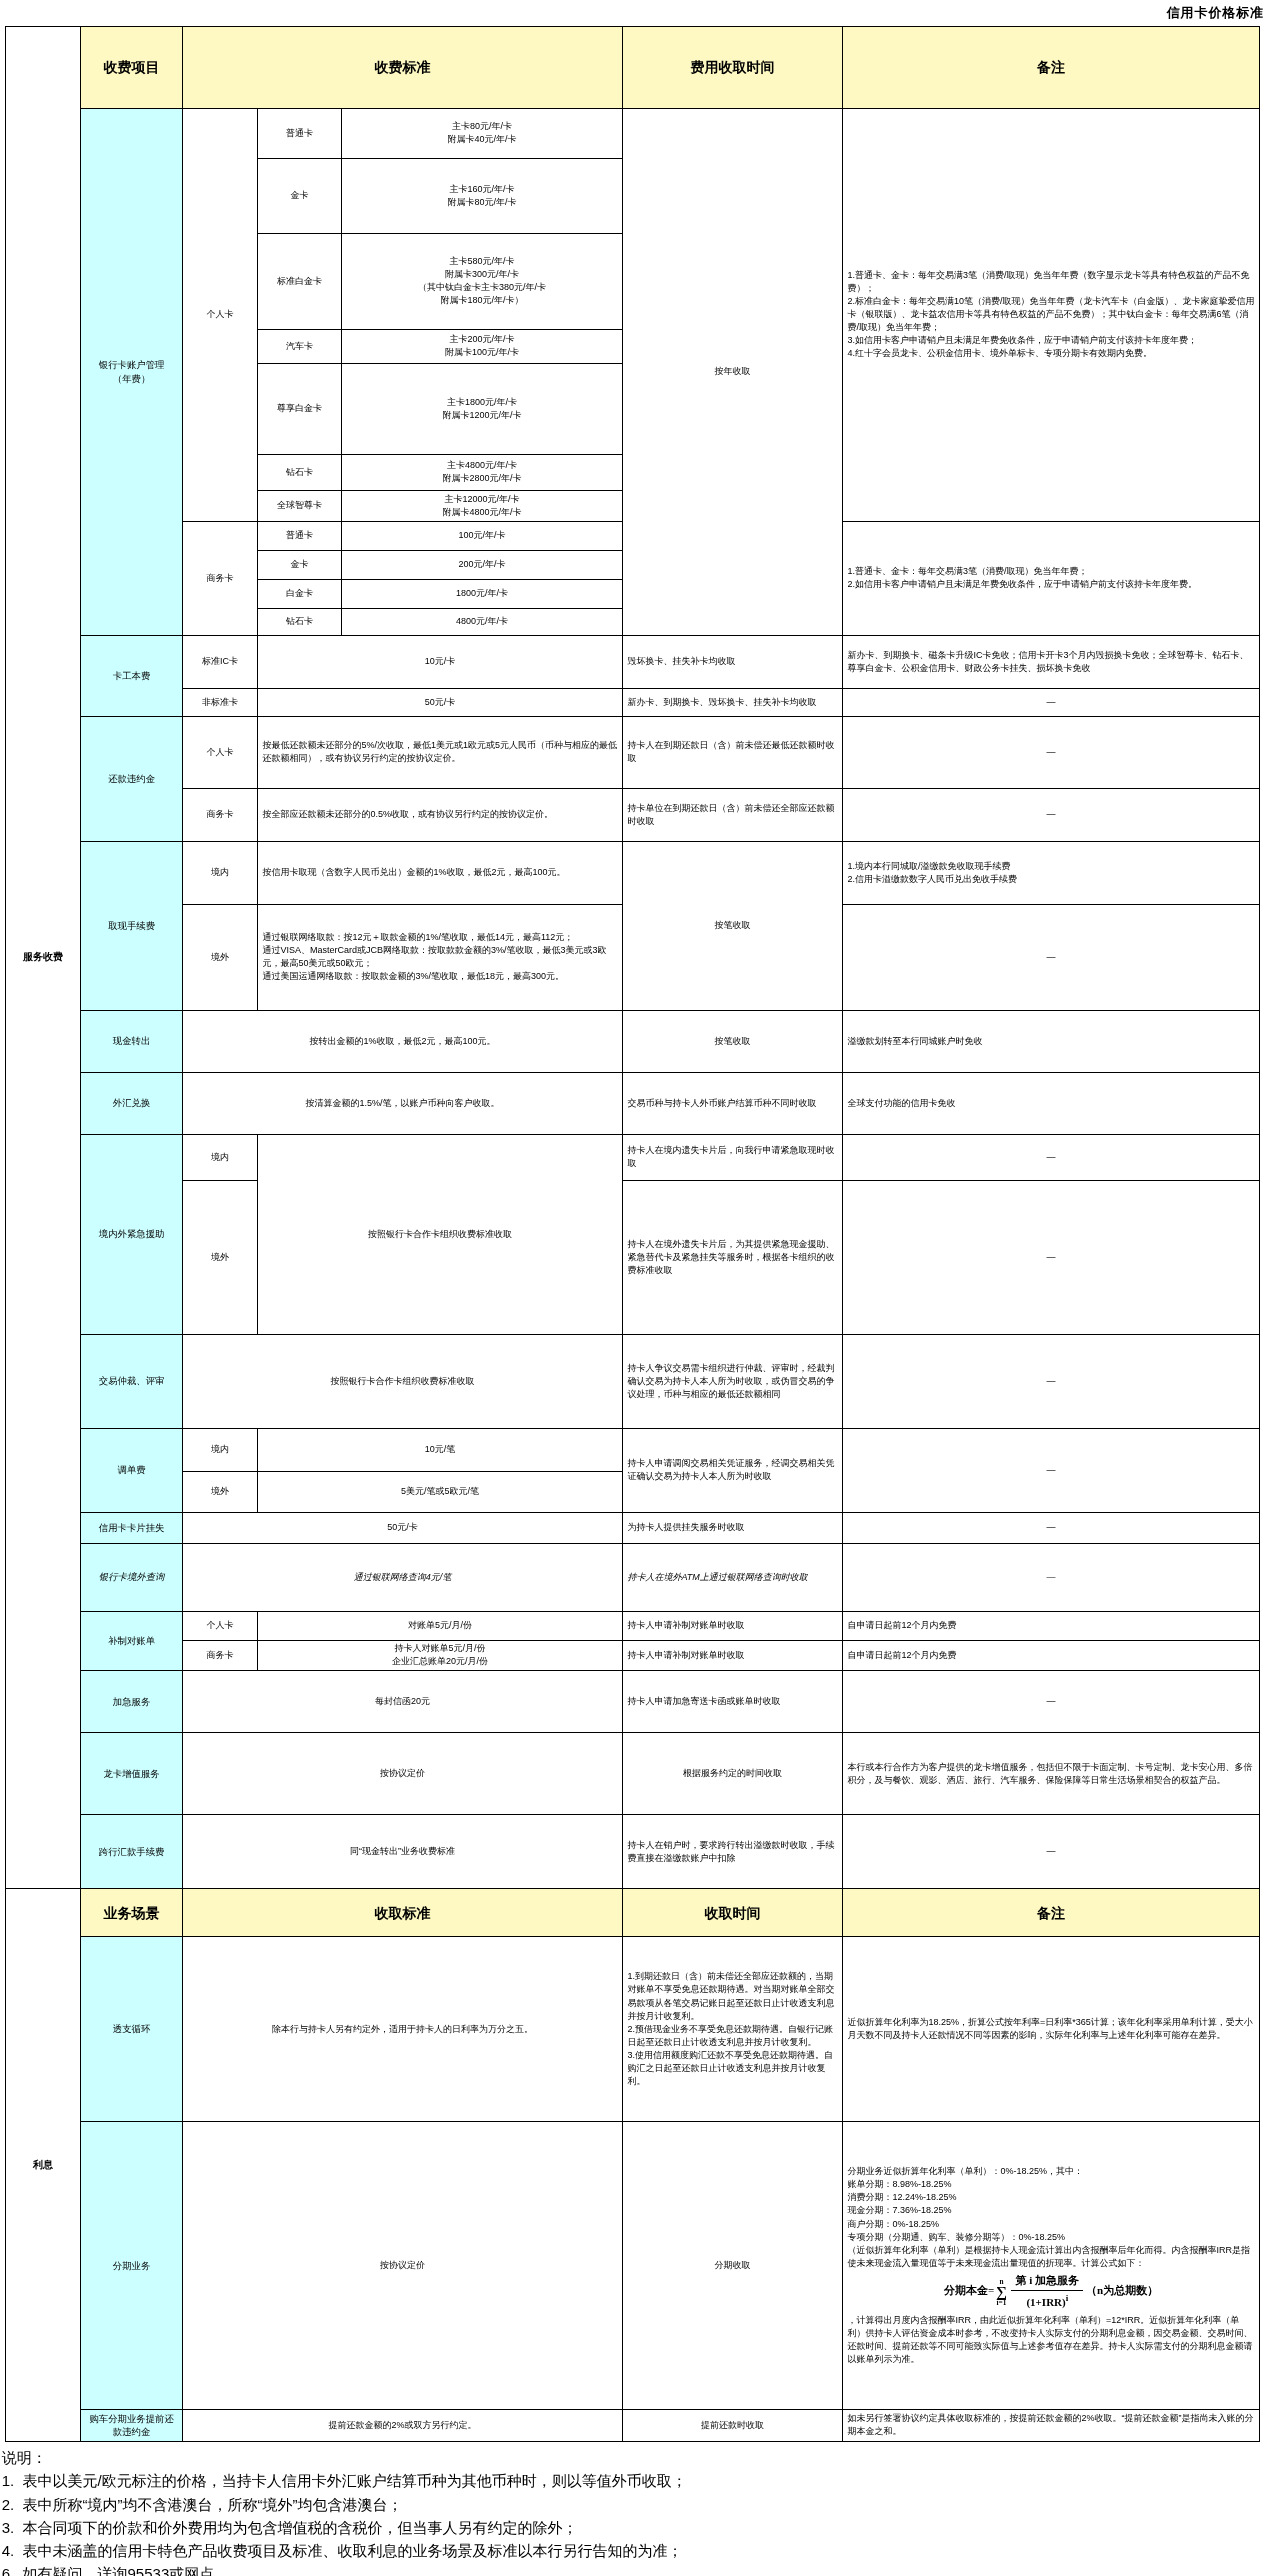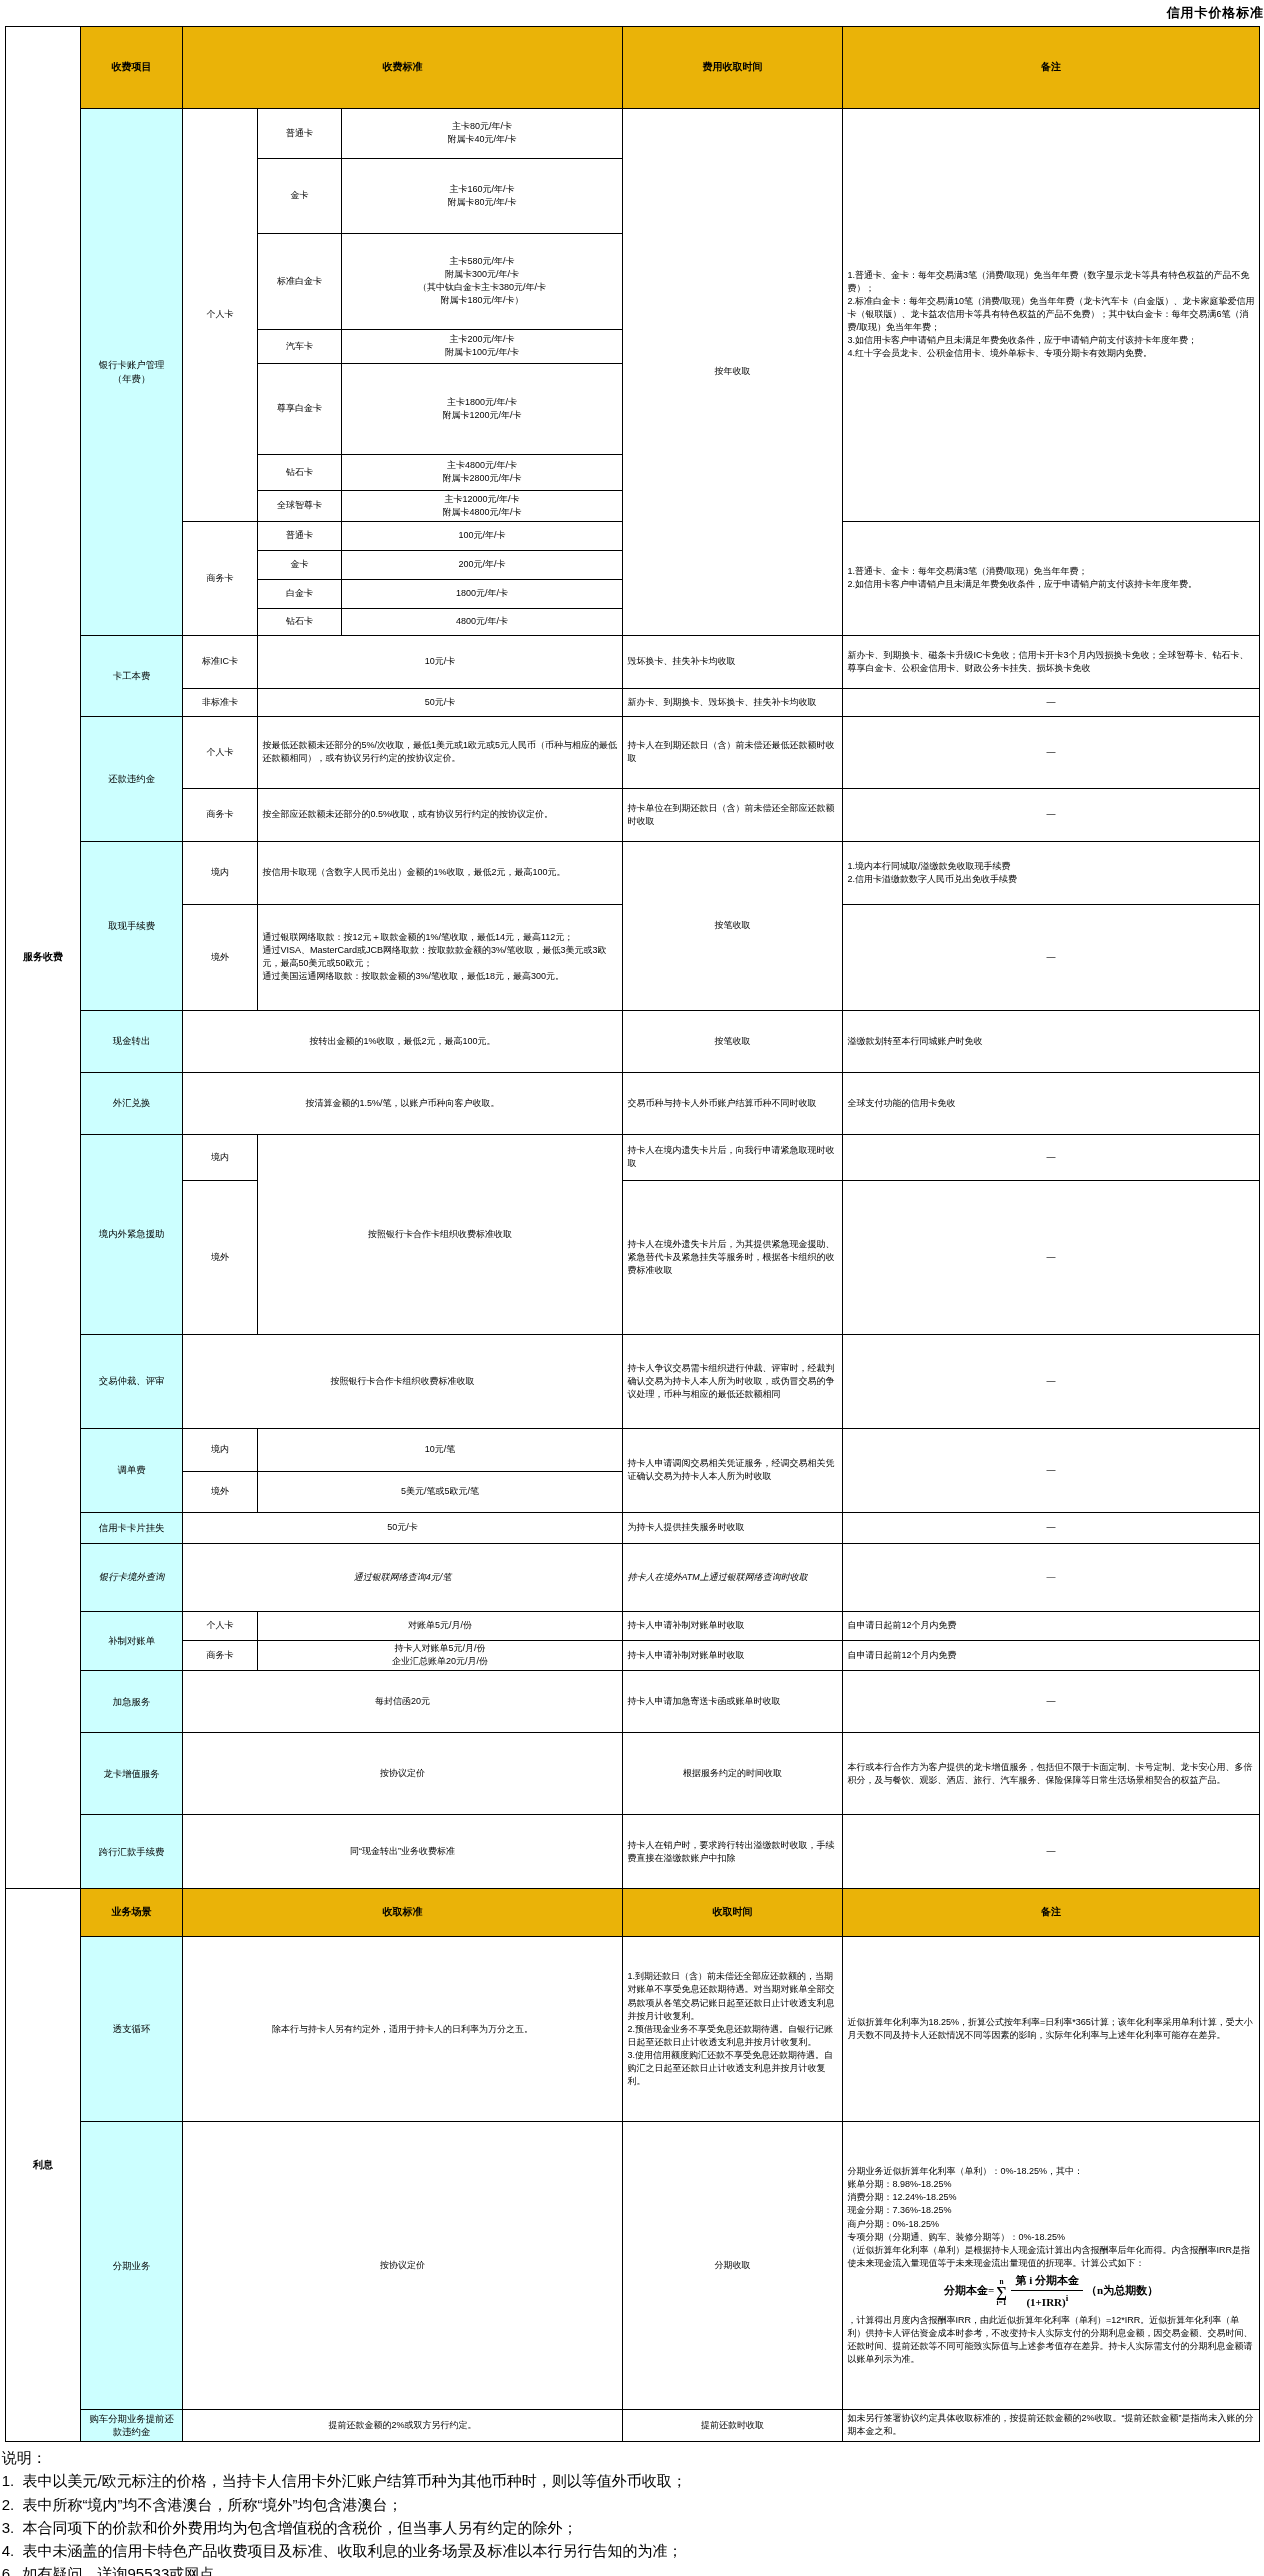--- a/index.html
+++ b/index.html
@@ -1,21 +1,21 @@
 <!DOCTYPE html>
 <html style="font-size:13.7px"><head>
 <meta charset="utf-8">
 <style>
   html,body{margin:0;padding:0;background:#fff;color:#000;}
   body{width:1264px;font-family:"Liberation Sans","DejaVu Sans",sans-serif;}
   .title{text-align:right;font-weight:bold;font-size:13px;padding:4.3px 0 3.4px 0;letter-spacing:0.9px;}
   table.price{border-collapse:collapse;table-layout:fixed;margin-left:5.1px;border:1.7px solid #000;}
   td{border:0.9px solid #000;font-size:9px;line-height:1.45;padding:1.7px 4.3px;text-align:center;
      vertical-align:middle;white-space:pre-line;word-wrap:break-word;overflow:hidden;}
-  td.hdr{background:#eab308;font-weight:bold;font-size:10px;}
+  td.hdr{background:#fef9c3;font-weight:bold;font-size:14px;}
   td.cat{background:#ccffff;font-size:9.4px;}
   td.side{font-weight:bold;font-size:10px;background:#fff;}
   td.tl{text-align:left;}
   tr.sec td{border-top:1.7px solid #000;}
   .formula-line{text-align:center;margin:3.4px 0;font-family:"Liberation Serif","DejaVu Serif",serif;
      font-size:11px;font-weight:bold;white-space:nowrap;}
   .formula-line .sum{display:inline-flex;flex-direction:column;align-items:center;vertical-align:middle;
      font-size:7.3px;line-height:1;margin:0 1.7px;}
   .formula-line .sum .sig{font-size:15.4px;line-height:0.9;}
   .frac{display:inline-block;vertical-align:middle;text-align:center;margin:0 2.6px;}
@@ -259,21 +259,21 @@
         <td class=" tl"><div>分期业务近似折算年化利率（单利）：0%-18.25%，其中：
 账单分期：8.98%-18.25%
 消费分期：12.24%-18.25%
 现金分期：7.36%-18.25%
 商户分期：0%-18.25%
 专项分期（分期通、购车、装修分期等）：0%-18.25%
 （近似折算年化利率（单利）是根据持卡人现金流计算出内含报酬率后年化而得。内含报酬率IRR是指使未来现金流入量现值等于未来现金流出量现值的折现率。计算公式如下：</div><div class="formula-line"><span>分期本金=</span><span class="sum">
               <span>n</span>
               <span class="sig">∑</span>
               <span>i=1</span>
-            </span><span class="frac"><span class="num">第 i 分期本金</span><span class="den">(1+IRR)<sup>i</sup></span></span><span>（n为总期数）</span></div><div>，计算得出月度内含报酬率IRR，由此近似折算年化利率（单利）=12*IRR。近似折算年化利率（单利）供持卡人评估资金成本时参考，不改变持卡人实际支付的分期利息金额，因交易金额、交易时间、还款时间、提前还款等不同可能致实际值与上述参考值存在差异。持卡人实际需支付的分期利息金额请以账单列示为准。</div></td>
+            </span><span class="frac"><span class="num">第 i 加急服务</span><span class="den">(1+IRR)<sup>i</sup></span></span><span>（n为总期数）</span></div><div>，计算得出月度内含报酬率IRR，由此近似折算年化利率（单利）=12*IRR。近似折算年化利率（单利）供持卡人评估资金成本时参考，不改变持卡人实际支付的分期利息金额，因交易金额、交易时间、还款时间、提前还款等不同可能致实际值与上述参考值存在差异。持卡人实际需支付的分期利息金额请以账单列示为准。</div></td>
       </tr>
       <tr style="height: 31px;">
         <td class="cat">购车分期业务提前还款违约金</td>
         <td class="" colspan="3">提前还款金额的2%或双方另行约定。</td>
         <td class="">提前还款时收取</td>
         <td class=" tl">如未另行签署协议约定具体收取标准的，按提前还款金额的2%收取。“提前还款金额”是指尚未入账的分期本金之和。</td>
       </tr>
     </tbody>
 </table>
 

